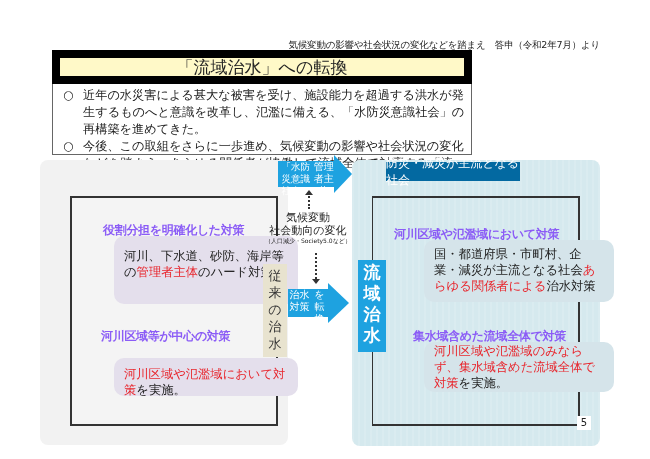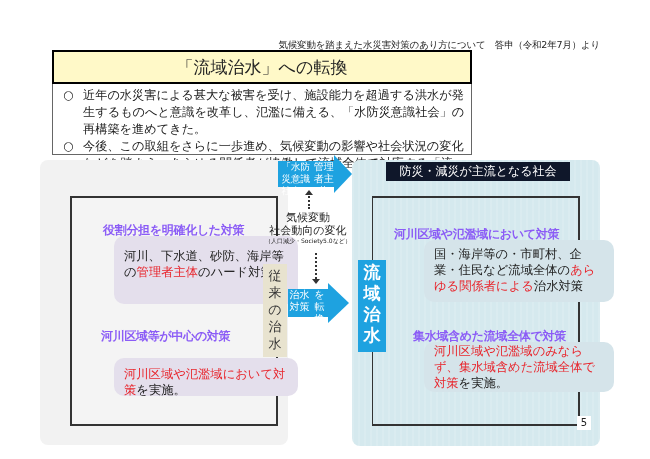--- a/index.html
+++ b/index.html
@@ -5,21 +5,21 @@
     * { margin: 0; padding: 0; box-sizing: border-box; }
     html, body { width: 650px; height: 459px; background: #ffffff; overflow: hidden; }
     body { position: relative; font-family: "DejaVu Sans", "Liberation Sans", sans-serif; color: #222; }
 
     .source {
       position: absolute; right: 50px; top: 39px;
       font-size: 9.5px; color: #222; letter-spacing: -0.2px; white-space: nowrap;
     }
     .title-bar {
       position: absolute; left: 52px; top: 50px; width: 420px; height: 34px;
-      background: #fff9c8; border: 2px solid #000000;
+      background: #fff9c8; border: 8px solid #000000;
       display: flex; align-items: center; justify-content: center;
       font-size: 17px; color: #222;
     }
     .intro {
       position: absolute; left: 52px; top: 84px; width: 420px; height: 71px;
       border: 1.5px solid #666; border-top: none; background: #fff;
       padding: 3px 6px 0 10px; font-size: 12.2px; line-height: 17px; color: #222;
     }
     .intro-item { display: flex; }
     .intro-item .bullet { width: 20px; flex: none; }
@@ -55,22 +55,22 @@
     .right-panel {
       position: absolute; left: 352px; top: 160px; width: 248px; height: 286px;
       background: #d5e9ee; border-radius: 8px;
       background-image: repeating-linear-gradient(90deg, rgba(255,255,255,0.12) 0 2px, transparent 2px 6px);
     }
     .right-frame {
       position: absolute; left: 372px; top: 196px; width: 208px; height: 230px;
       border: 2px solid #333; border-left: 1.5px solid #333;
     }
     .right-header {
-      position: absolute; left: 386px; top: 162px; width: 184px; height: 19px;
-      background: #0f172a; color: #fff; font-size: 12px;
+      position: absolute; left: 386px; top: 162px; width: 134px; height: 19px;
+      background: #0369a1; color: #fff; font-size: 12px;
       display: flex; align-items: center; justify-content: center;
     }
     .r-body { background: #d5e4ea; }
 
     
     .arrow { position: absolute; }
     .arrow-body {
       position: absolute; background: #1ea2e0; color: #fff; font-size: 10px; line-height: 12px;
       text-align: center; display: flex; flex-direction: row; justify-content: center;
     }
@@ -88,21 +88,21 @@
     }
     .change-text .small { font-size: 6px; line-height: 8px; }
     .page-num {
       position: absolute; left: 577px; top: 416px; width: 14px; height: 14px;
       background: #fff; font-size: 10px; text-align: center; line-height: 14px;
     }
   </style>
 </head>
 <body>
 
-<div class="source">気候変動を踏まえた水災害対策のあり方について　答申（令和2年7月）より</div>
+<div class="source">気候変動の影響や社会状況の変化などを踏まえ　答申（令和2年7月）より</div>
 
 <div class="title-bar">「流域治水」への転換</div>
 
 <div class="intro">
   <div class="intro-item">
     <span class="bullet">○</span>
     <span class="text">近年の水災害による甚大な被害を受け、施設能力を超過する洪水が発生するものへと意識を改革し、氾濫に備える、「水防災意識社会」の再構築を進めてきた。</span>
   </div>
   <div class="intro-item">
     <span class="bullet">○</span>
@@ -130,21 +130,21 @@
   <span>治</span>
   <span>水</span>
 </div>
 
 <div class="right-panel"></div>
 <div class="right-header">防災・減災が主流となる社会</div>
 <div class="right-frame"></div>
 
 <div class="sec-title" style="left:394px; top:226px;">河川区域や氾濫域において対策</div>
 <div class="sec-body r-body" style="left:386px; top:240px; width:190px; height:62px; padding-top:6px;">
-  <span>国・海岸等の・市町村、企業・住民など流域全体の</span><span class="red">あらゆる関係者による</span><span>治水対策</span>
+  <span>国・都道府県・市町村、企業・減災が主流となる社会</span><span class="red">あらゆる関係者による</span><span>治水対策</span>
 </div>
 
 <div class="sec-title" style="left:413px; top:328px;">集水域含めた流域全体で対策</div>
 <div class="sec-body r-body" style="left:386px; top:342px; width:190px; height:50px; padding-top:1px;">
   <span class="red">河川区域や氾濫域のみならず、集水域含めた流域全体で対策</span><span>を実施。</span>
 </div>
 
 <div class="vertical-label new-label">
   <span>流</span>
   <span>域</span>

